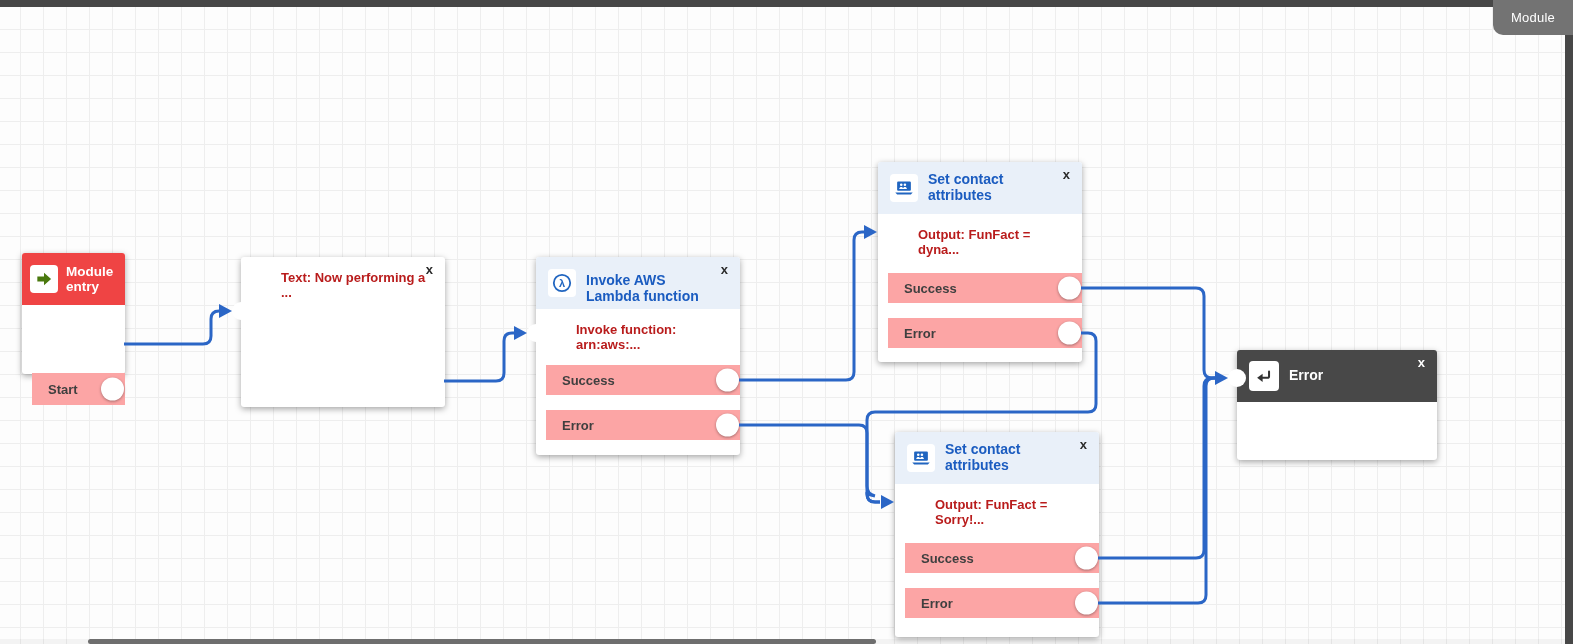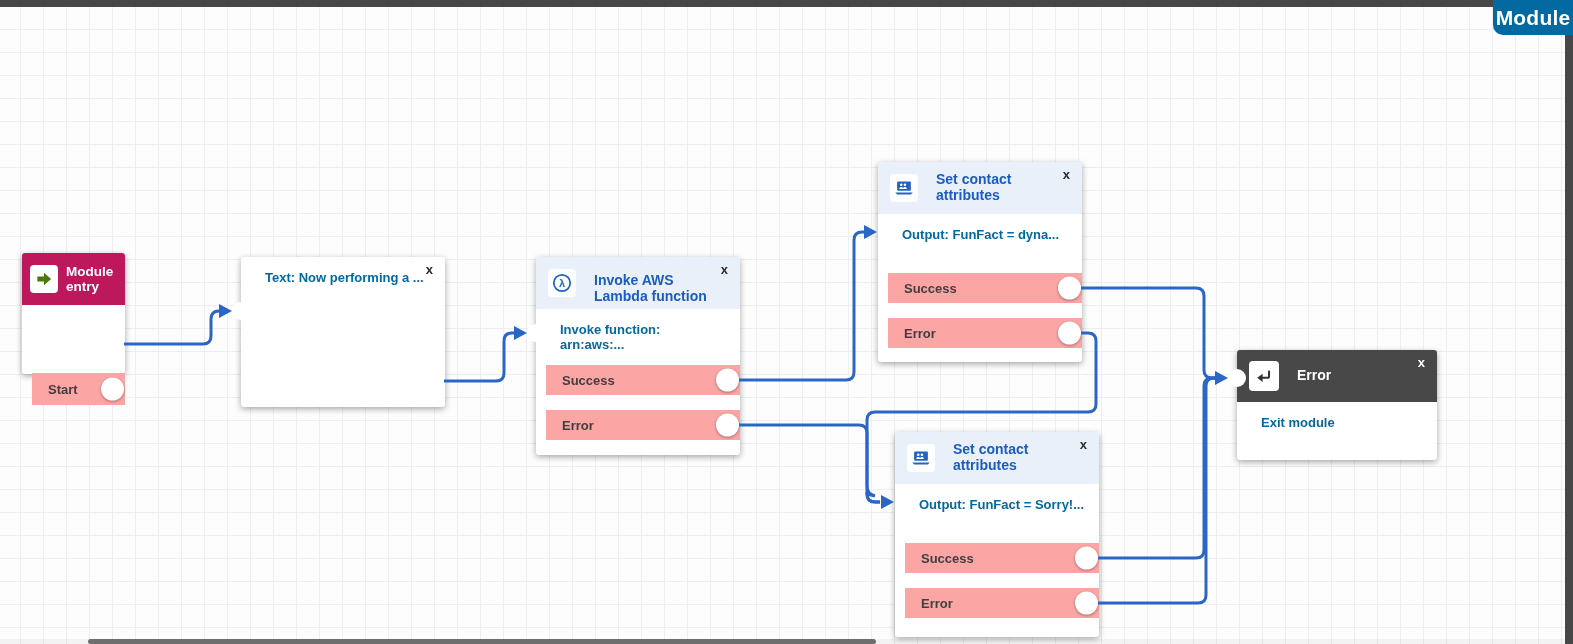--- a/index.html
+++ b/index.html
@@ -13,42 +13,42 @@
     background-color:#fdfdfd;
     background-image:
       linear-gradient(to right,#eeeeee 1px,transparent 1px),
       linear-gradient(to bottom,#eeeeee 1px,transparent 1px);
     background-size:23px 23px;
     background-position:-3px 6px;
   }
   .top-bar{position:absolute;top:0;left:0;right:0;height:7px;background:#474747;z-index:40;}
   .right-bar{position:absolute;top:0;bottom:0;right:0;width:8px;background:#474747;z-index:40;}
   .module-tab{
-    position:absolute;top:0;right:0;width:80px;height:35px;background:#0369a1;
+    position:absolute;top:0;right:0;width:80px;height:35px;background:#737373;
     border-bottom-left-radius:10px;z-index:41;display:flex;align-items:center;justify-content:center;
-    color:#fff;font-size:21px;font-weight:bold;letter-spacing:.2px;
+    color:#fff;font-size:13px;font-weight:normal;letter-spacing:.2px;
   }
   .h-scroll-track{position:absolute;left:0;right:8px;bottom:0;height:5px;background:rgba(0,0,0,0.04);z-index:39;}
   .h-scroll-thumb{position:absolute;left:88px;bottom:0;width:788px;height:5px;background:#6e6e6e;border-radius:3px;z-index:40;}
 
   .node{position:absolute;background:#fff;border-radius:3px;box-shadow:0 2px 6px rgba(0,0,0,.35);z-index:10;}
-  .node-header{display:flex;align-items:center;gap:18px;padding:0 12px;height:52px;border-radius:3px 3px 0 0;}
+  .node-header{display:flex;align-items:center;gap:10px;padding:0 12px;height:52px;border-radius:3px 3px 0 0;}
   .header-blue{background:#e9f0f9;}
-  .header-green{background:#be185d;}
+  .header-green{background:#ef4444;}
   .header-dark{background:#484848;}
   .node-title{font-size:14px;font-weight:bold;line-height:1.12;}
   .title-blue{color:#1b5cc0;}
   .title-white{color:#fff;}
   .title-sm{font-size:13.5px;}
   .node-icon{width:28px;height:28px;background:#fff;border-radius:4px;display:flex;align-items:center;
     justify-content:center;flex:0 0 auto;}
   .node-close{position:absolute;top:6px;right:12px;font-size:13px;font-weight:bold;color:#2b2b2b;
     line-height:1;cursor:pointer;z-index:12;}
   .close-white{color:#fff;}
-  .node-body-text{font-size:13px;font-weight:bold;color:#0369a1;padding:13px 12px 0 24px;}
+  .node-body-text{font-size:13px;font-weight:bold;color:#b91c1c;padding:13px 12px 0 40px;}
   .out-row{position:absolute;left:10px;right:0;height:30px;background:#fca5a5;display:flex;align-items:center;}
   .out-label{font-size:13px;font-weight:bold;color:#3f3f3f;padding-left:16px;}
   .port{position:absolute;right:1px;top:50%;transform:translateY(-50%);width:23px;height:23px;border-radius:50%;
     background:#fff;box-shadow:0 1px 3px rgba(0,0,0,.35);}
   .wires{position:absolute;inset:0;z-index:20;pointer-events:none;}
 </style>
 </head>
 <body>
 
 <div class="canvas"></div>
@@ -174,20 +174,19 @@
   <span class="node-close close-white">x</span>
   <div class="node-header header-dark">
     <span class="node-icon" style="width:30px;height:30px;">
       <svg width="22" height="22" viewBox="0 0 24 24">
         <path fill="none" stroke="#333" stroke-width="2.2" stroke-linecap="round" d="M17.5 7v5.5a1.5 1.5 0 0 1-1.5 1.5H9"></path>
         <polygon fill="#333" points="4.5,14 10.5,9.5 10.5,18.5"></polygon>
       </svg>
     </span>
     <span class="node-title title-white">Error</span>
   </div>
-  <div class="node-body-text">Exit module</div>
 </div>
 
 <div class="top-bar"></div>
 <div class="right-bar"></div>
 <div class="module-tab">Module</div>
 <div class="h-scroll-track"></div>
 <div class="h-scroll-thumb"></div>
 
 </body></html>

